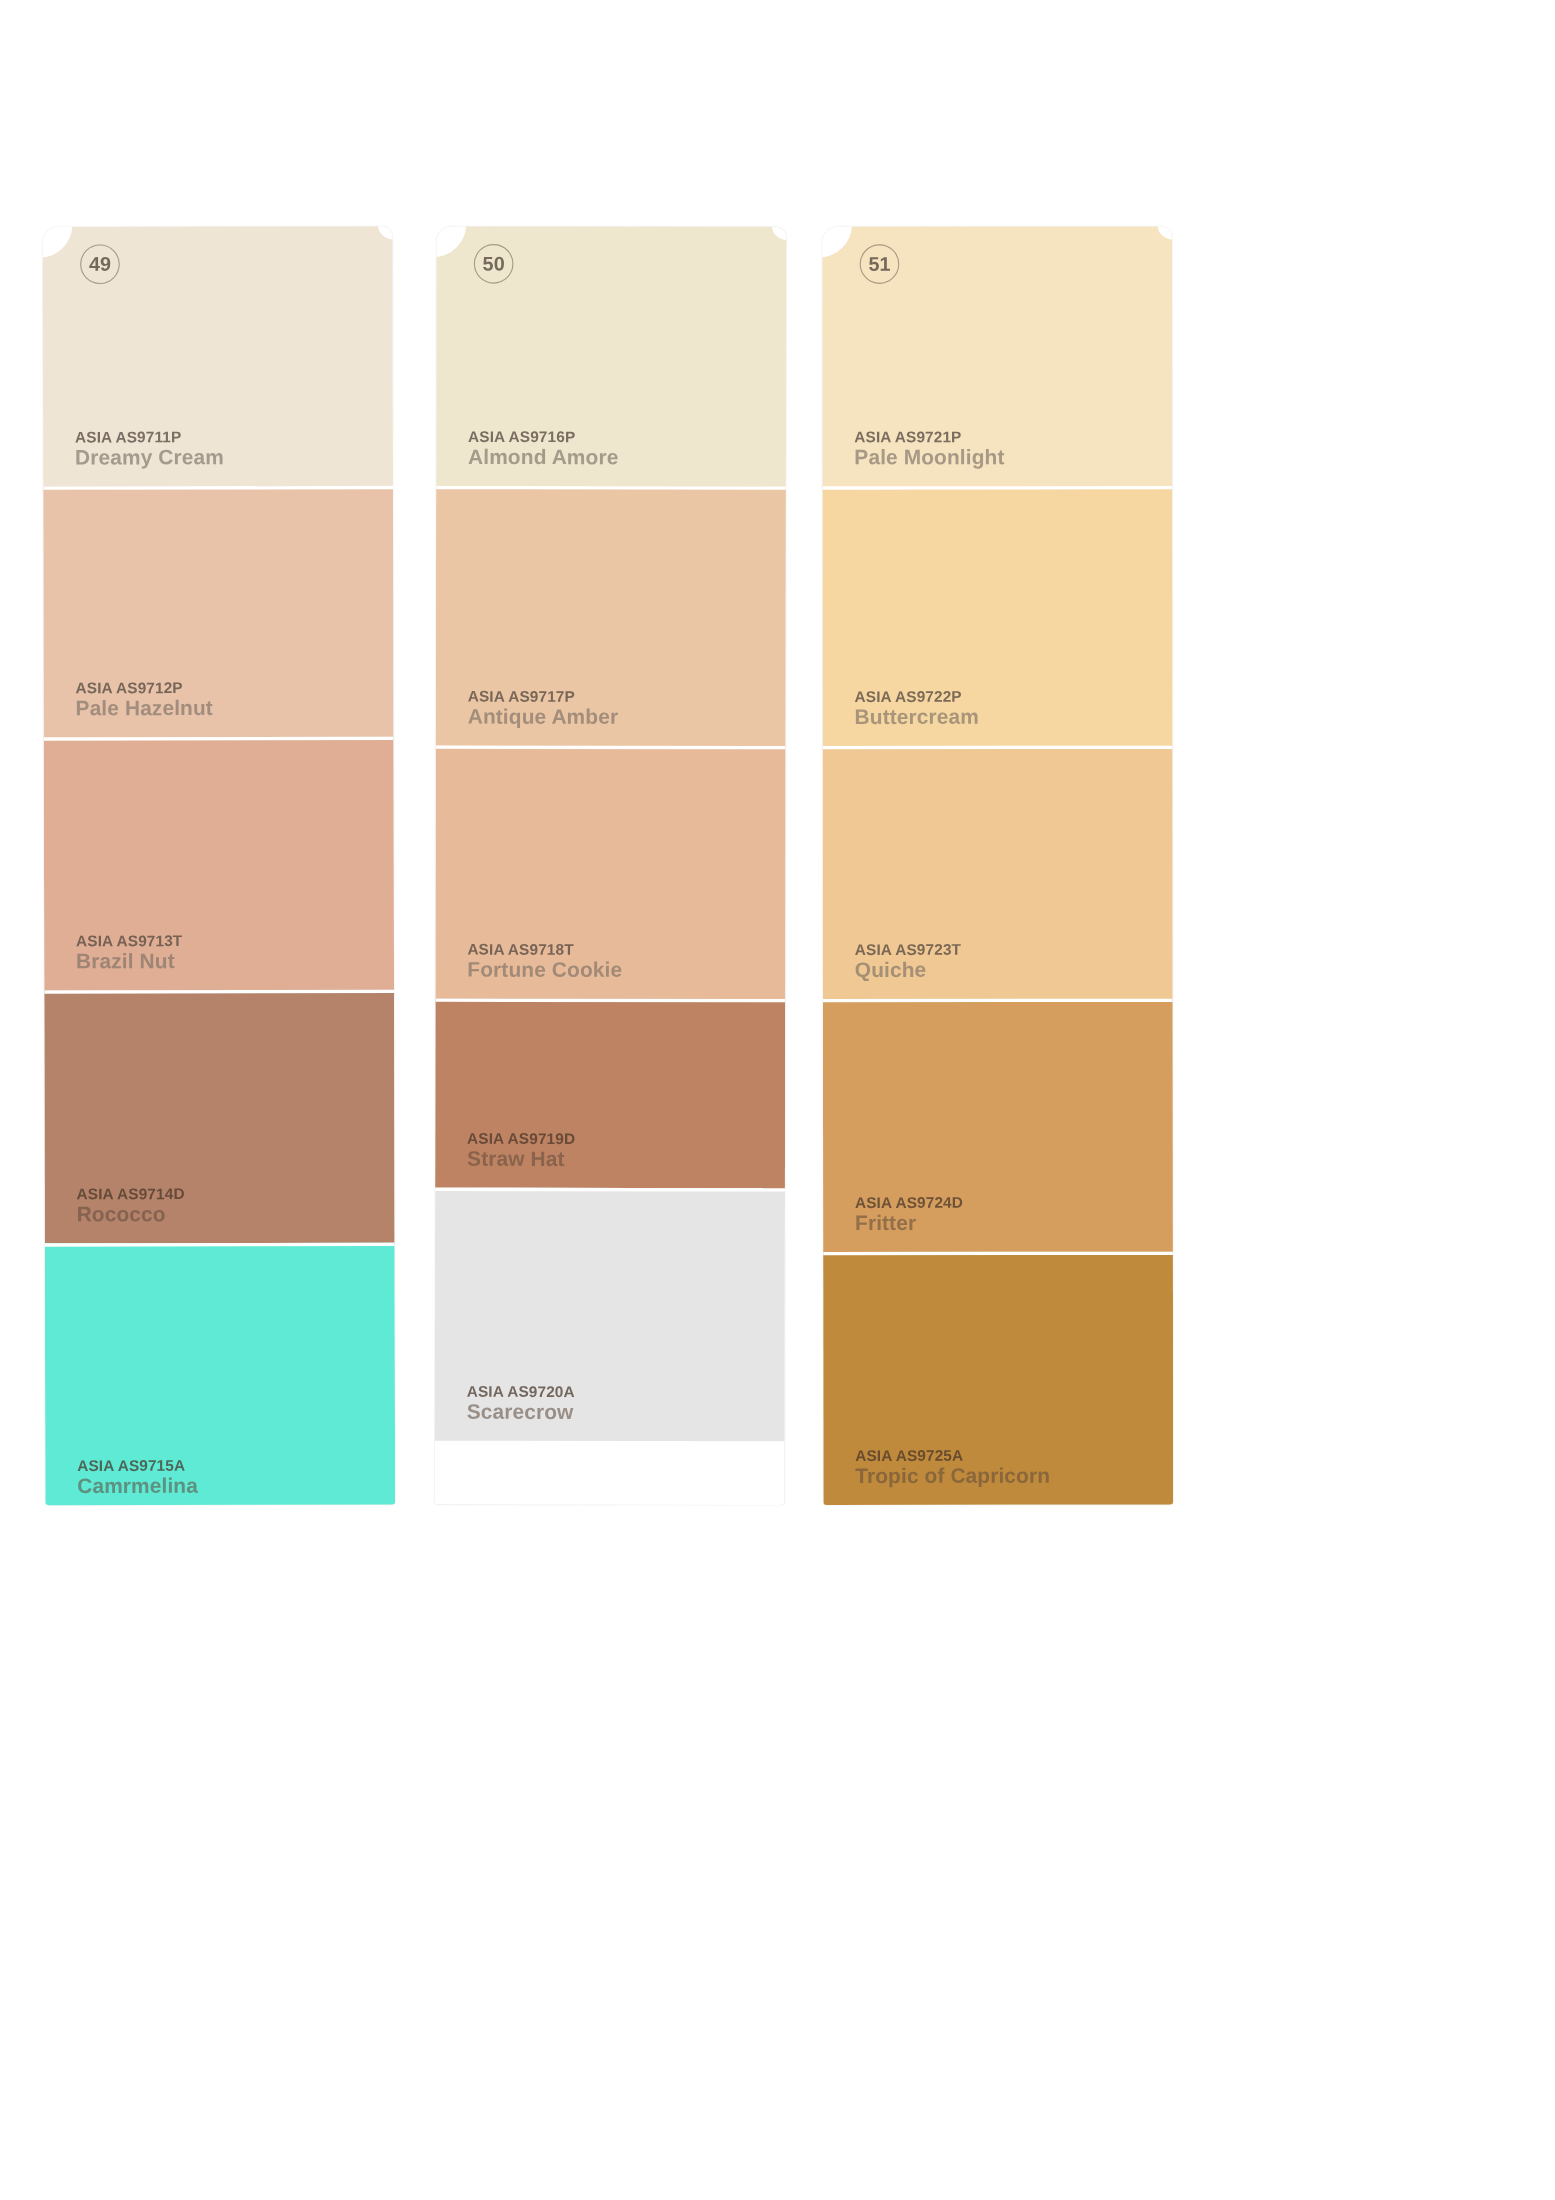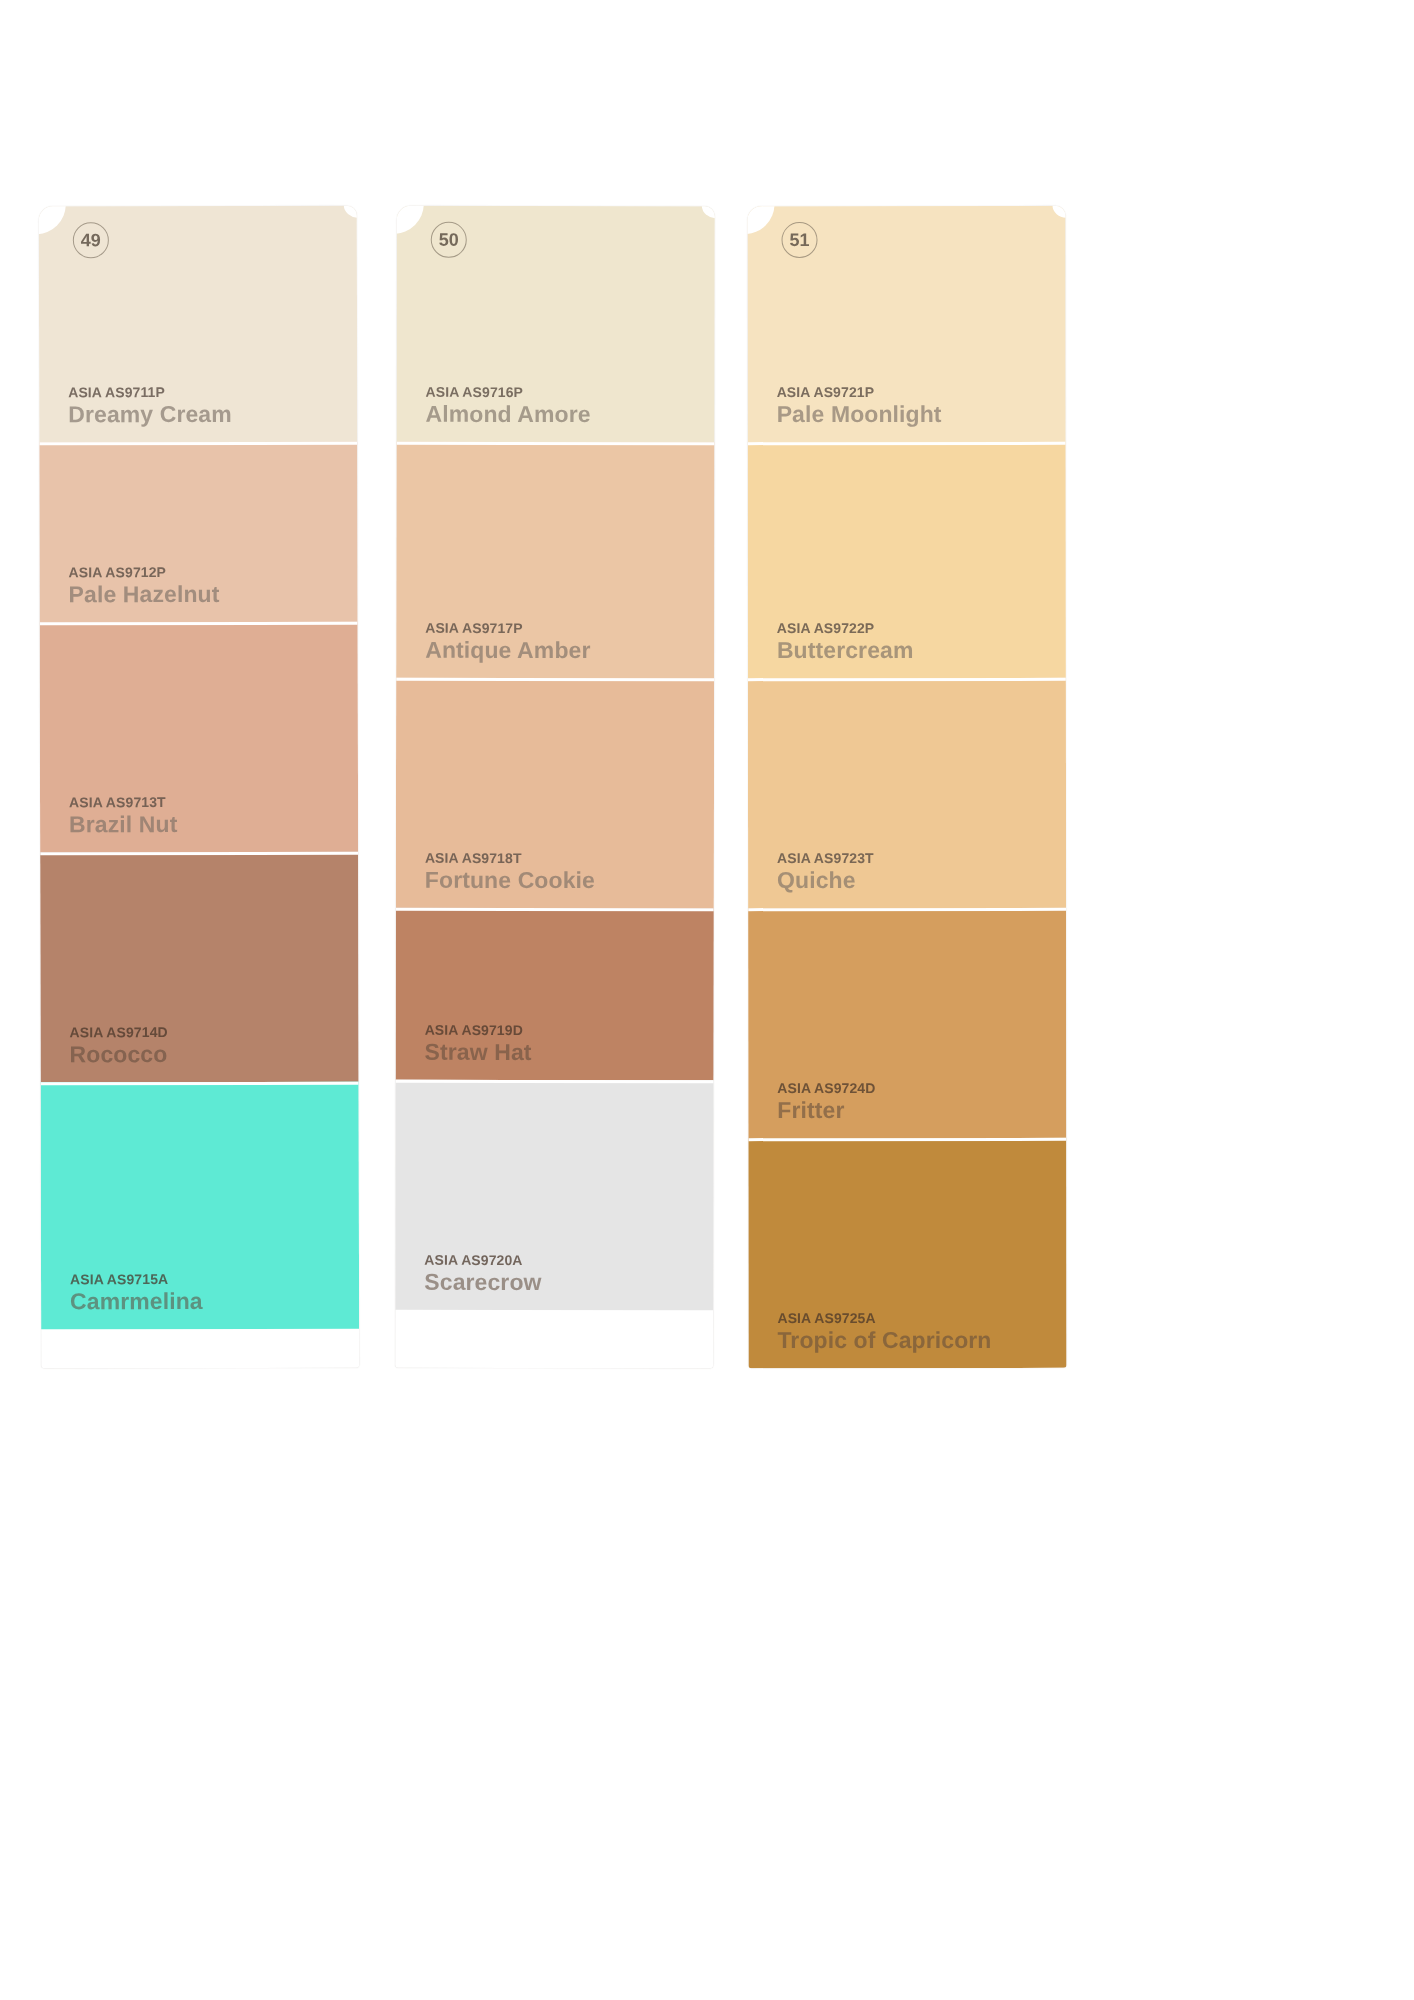--- a/index.html
+++ b/index.html
@@ -61,21 +61,21 @@
   }
   .code {
     display: block;
     font-size: 14px;
     font-weight: bold;
     letter-spacing: 0.1px;
     color: rgba(88, 76, 66, 0.78);
   }
   .cname {
     display: block;
-    font-size: 23px;
+    font-size: 19px;
     font-weight: bold;
     letter-spacing: 0.1px;
     color: rgba(120, 108, 98, 0.62);
   }
   
   .band.dark .code  { color: rgba(70, 52, 40, 0.72); }
   .band.dark .cname { color: rgba(92, 72, 58, 0.55); }
 
   
   .card-badge {
@@ -124,21 +124,21 @@
     <div class="swatch-card card-1">
       <div class="band" style="height: 236px; background: rgb(239, 229, 212);">
         <div class="band-labels">
           <span class="code">ASIA AS9711P</span>
           <span class="cname">Dreamy Cream</span>
         </div>
         <div class="corner-cut"></div>
         <div class="corner-cut-tr"></div>
         <div class="card-badge">49</div>
       </div>
-      <div class="band" style="height: 180px; background: rgb(232, 195, 170);">
+      <div class="band" style="height: 228px; background: rgb(232, 195, 170);">
         <div class="band-labels">
           <span class="code">ASIA AS9712P</span>
           <span class="cname">Pale Hazelnut</span>
         </div>
       </div>
       <div class="band" style="height: 230px; background: rgb(223, 174, 148);">
         <div class="band-labels">
           <span class="code">ASIA AS9713T</span>
           <span class="cname">Brazil Nut</span>
         </div>

